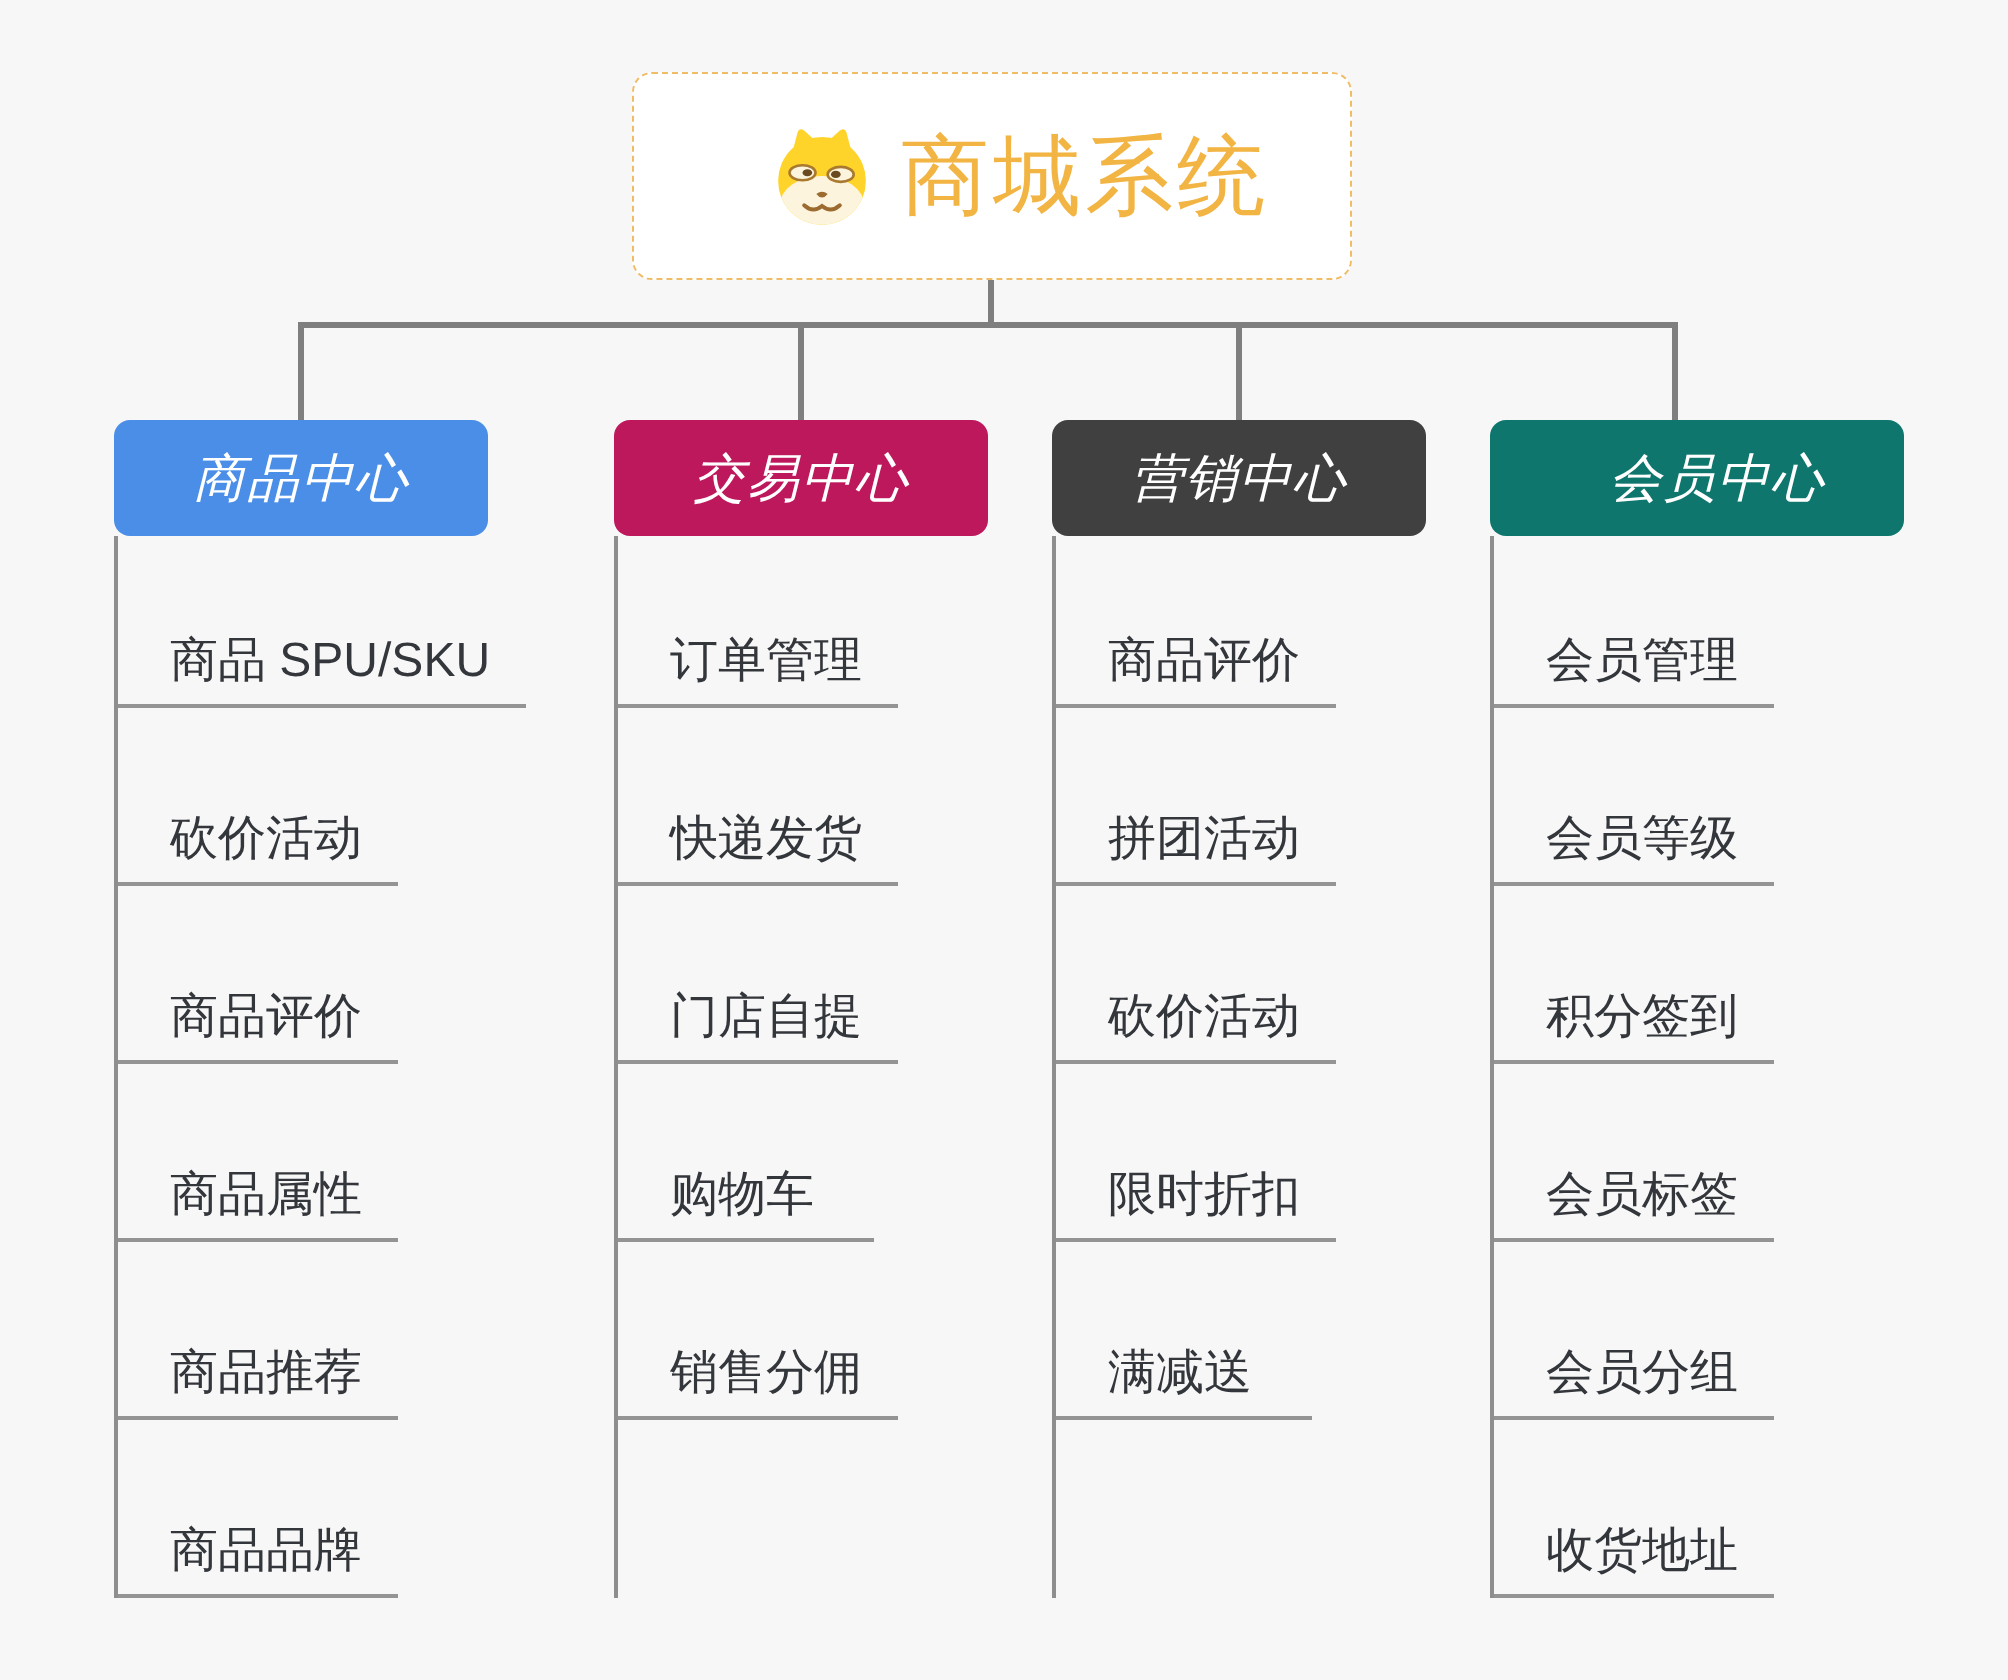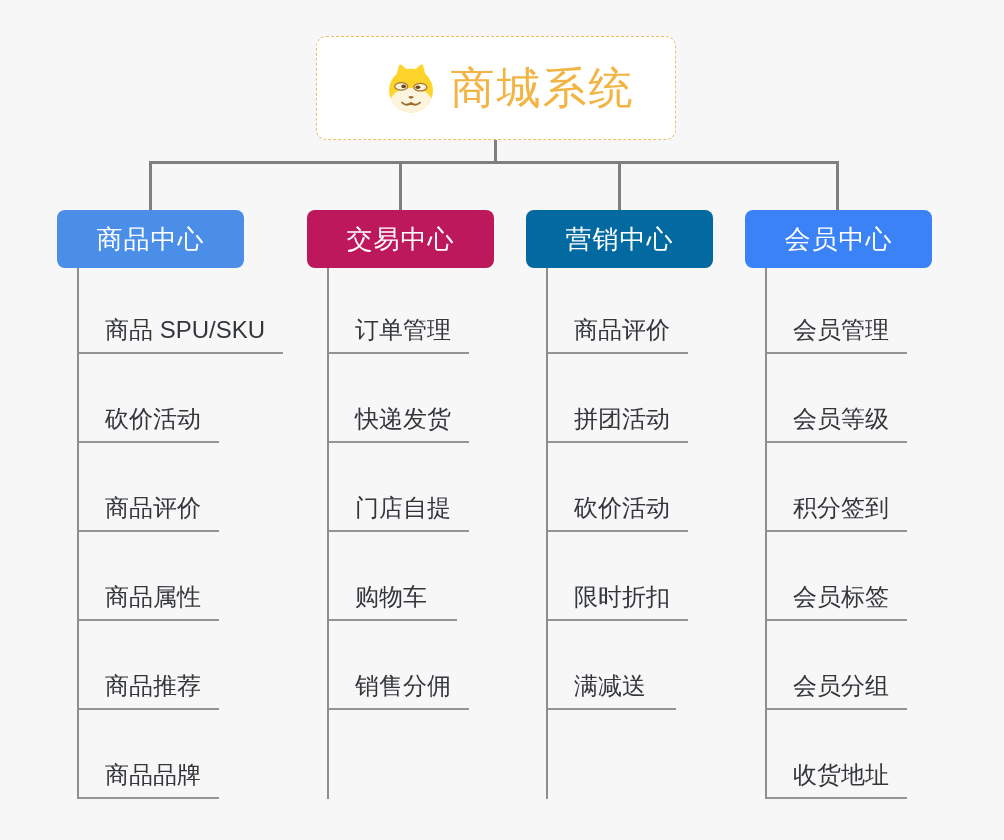--- a/index.html
+++ b/index.html
@@ -26,23 +26,23 @@
   .stub-1{left:149px;top:161px;width:3px;height:49px;}
   .stub-2{left:399px;top:161px;width:3px;height:49px;}
   .stub-3{left:618px;top:161px;width:3px;height:49px;}
   .stub-4{left:836px;top:161px;width:3px;height:49px;}
   
   .branch-col{position:absolute;top:210px;width:187px;}
   .col-1{left:57px;} .col-2{left:307px;} .col-3{left:526px;} .col-4{left:745px;}
   .branch-box{
     width:187px;height:58px;border-radius:8px;
     display:flex;align-items:center;justify-content:center;
-    color:#ffffff;font-size:26px;letter-spacing:1px;
+    color:#ffffff;font-size:26px;letter-spacing:1px;font-style:italic;
   }
-  .leaf-area{position:relative;margin-left:20px;}
+  .leaf-area{position:relative;margin-left:0;}
   .trunk{position:absolute;left:0;top:0;width:2px;height:531px;background:#8e8e8e;}
   .leaves{display:flex;flex-direction:column;align-items:flex-start;}
   .leaf{
     box-sizing:border-box;height:89px;
     display:flex;align-items:flex-end;
     padding:0 18px 6px 28px;
     border-bottom:2px solid #949494;
     width:max-content;min-width:130px;
     font-size:24px;color:#33363b;white-space:nowrap;
   }
@@ -104,35 +104,35 @@
       <div class="leaf">订单管理</div>
       <div class="leaf">快递发货</div>
       <div class="leaf">门店自提</div>
       <div class="leaf">购物车</div>
       <div class="leaf">销售分佣</div>
     </div>
   </div>
 </div>
 
 <div class="branch-col col-3">
-  <div class="branch-box" style="background-color: #0369a1;">营销中心</div>
+  <div class="branch-box" style="background-color: #404040;">营销中心</div>
   <div class="leaf-area">
     <div class="trunk"></div>
     <div class="leaves">
       <div class="leaf">商品评价</div>
       <div class="leaf">拼团活动</div>
       <div class="leaf">砍价活动</div>
       <div class="leaf">限时折扣</div>
       <div class="leaf">满减送</div>
     </div>
   </div>
 </div>
 
 <div class="branch-col col-4">
-  <div class="branch-box" style="background-color: #3b82f6;">会员中心</div>
+  <div class="branch-box" style="background-color: #0f766e; padding-left: 20px;">会员中心</div>
   <div class="leaf-area">
     <div class="trunk"></div>
     <div class="leaves">
       <div class="leaf">会员管理</div>
       <div class="leaf">会员等级</div>
       <div class="leaf">积分签到</div>
       <div class="leaf">会员标签</div>
       <div class="leaf">会员分组</div>
       <div class="leaf">收货地址</div>
     </div>

